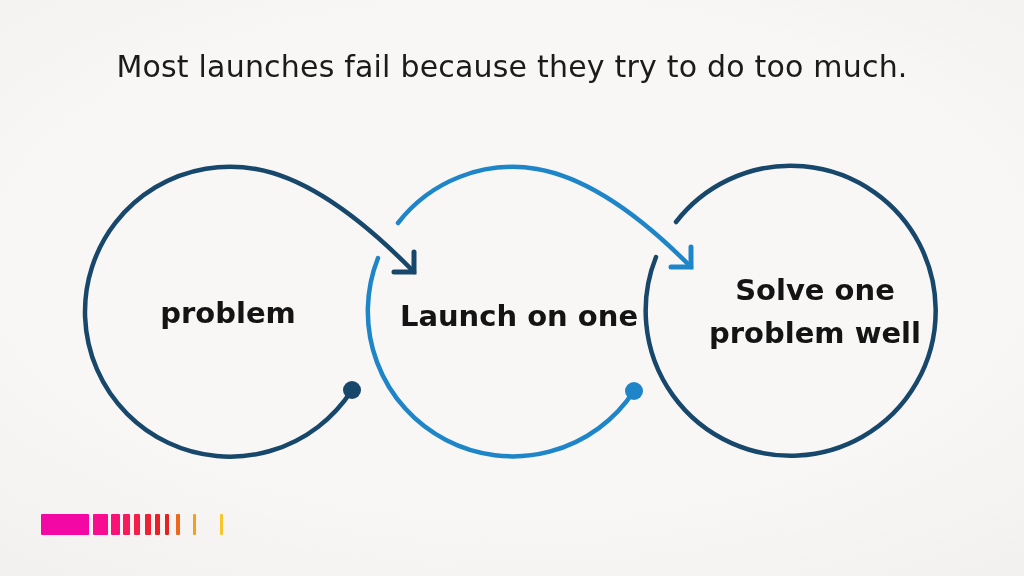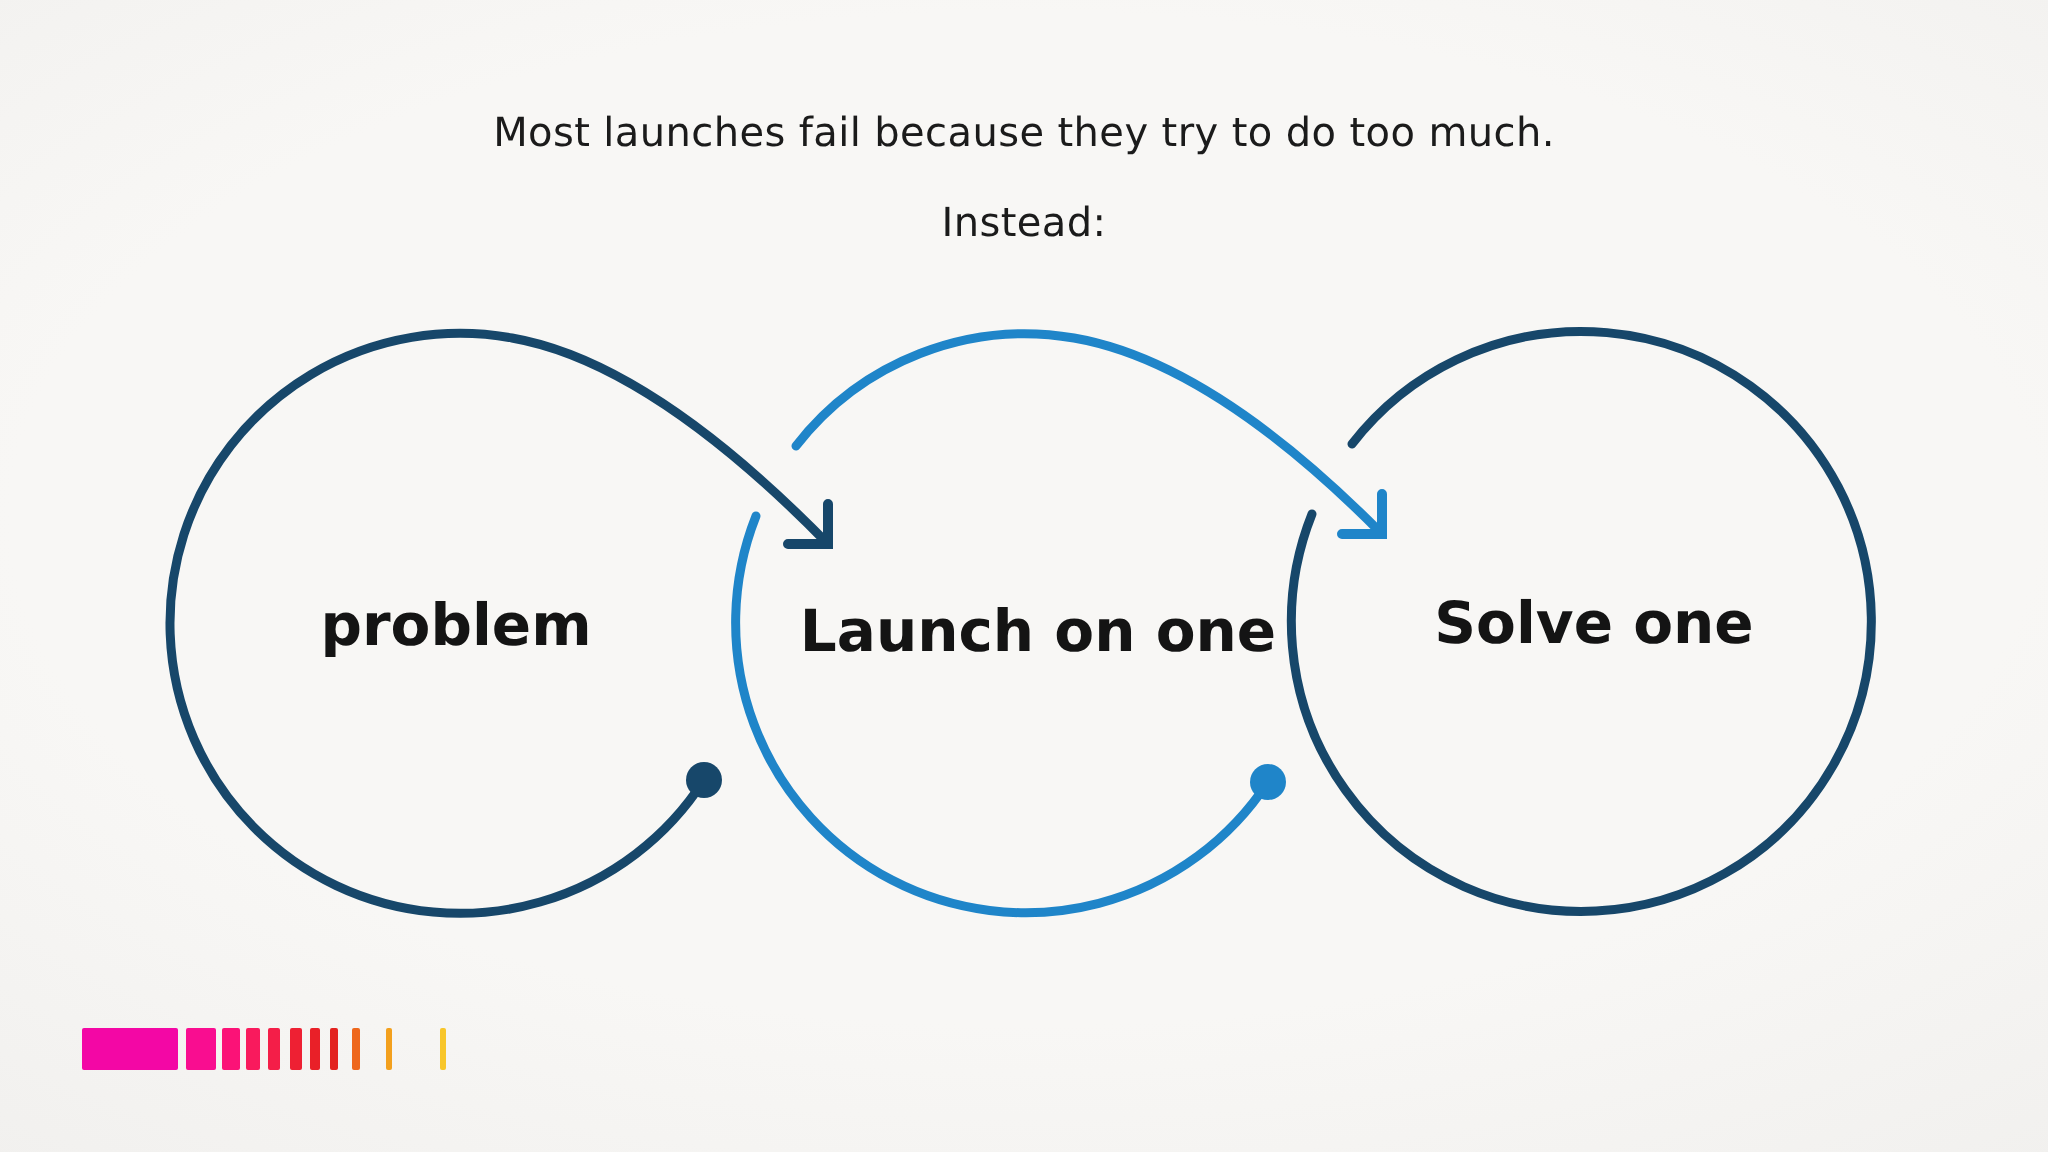--- a/index.html
+++ b/index.html
@@ -8,47 +8,46 @@
     font-family:"DejaVu Sans","Liberation Sans",sans-serif;
     background:#f6f5f3;
   }
   .canvas{
     position:relative;width:1024px;height:576px;
     background:radial-gradient(ellipse 90% 80% at 50% 45%, #f8f7f5 55%, #efeeec 100%);
   }
   .title{
     position:absolute;top:44px;left:0;width:1024px;
     text-align:center;color:var(--title-text,#1b1b1b);
-    font-size:20px;line-height:45px;font-weight:400;letter-spacing:.2px;
+    font-size:30px;line-height:45px;font-weight:400;letter-spacing:.2px;
   }
   .diagram-svg{position:absolute;left:0;top:0;}
   .arc-navy{stroke:var(--navy,#17476a);fill:none;stroke-width:4.5;stroke-linecap:round;}
   .arc-blue{stroke:var(--blue,#1f85c9);fill:none;stroke-width:4.5;stroke-linecap:round;}
   .head{fill:none;stroke-width:5;stroke-linejoin:miter;stroke-linecap:round;}
   .dot-navy{fill:var(--navy,#17476a);}
   .dot-blue{fill:var(--blue,#1f85c9);}
   .step-label{
     position:absolute;transform:translate(-50%,-50%);
     text-align:center;color:var(--text,#141414);
     font-size:29px;line-height:43px;font-weight:700;white-space:nowrap;
   }
   .label-1{left:228px;top:313px;}
   .label-2{left:519px;top:316px;}
-  .label-3{left:797px;top:312px;}
+  .label-3{left:815px;top:312px;}
   .footer-bars{position:absolute;left:0;top:514px;width:260px;height:21px;}
   .bar{position:absolute;top:0;height:21px;border-radius:1px;}
 </style>
 </head>
 <body style="background: rgb(246, 245, 243);">
 
 <div class="canvas">
 
   <div class="title">
     <div>Most launches fail because they try to do too much.</div>
-    <div>Instead:</div>
   </div>
 
   <svg class="diagram-svg" width="1024" height="576" viewBox="0 0 1024 576">
 
     <path class="arc-navy" d="M 352 390 A 145 145 0 1 1 256 169 Q 325 181 414 272"></path>
     <path class="head arc-navy" d="M 394 272 L 414 272 L 414 252"></path>
     <circle class="dot-navy" cx="352" cy="390" r="9"></circle>
 
     <path class="arc-blue" d="M 634 391 A 145 145 0 0 1 378 258"></path>
     <path class="arc-blue" d="M 398 223 A 145 145 0 0 1 537 169 Q 606 181 691 267"></path>
@@ -59,20 +58,21 @@
   </svg>
 
   <div class="step-label label-1">
     <div>problem</div>
   </div>
   <div class="step-label label-2">
     <div>Launch on one</div>
   </div>
   <div class="step-label label-3">
     <div>Solve one</div>
+    <div>problem well</div>
   </div>
 
   <div class="footer-bars">
       <div class="bar" style="left: 41px; width: 48px; background: rgb(243, 7, 165);"></div>
       <div class="bar" style="left: 93px; width: 15px; background: rgb(249, 13, 144);"></div>
       <div class="bar" style="left: 111px; width: 9px; background: rgb(251, 18, 119);"></div>
       <div class="bar" style="left: 123px; width: 7px; background: rgb(249, 26, 93);"></div>
       <div class="bar" style="left: 134px; width: 6px; background: rgb(244, 30, 72);"></div>
       <div class="bar" style="left: 145px; width: 5.5px; background: rgb(238, 32, 51);"></div>
       <div class="bar" style="left: 155px; width: 5px; background: rgb(233, 32, 40);"></div>

